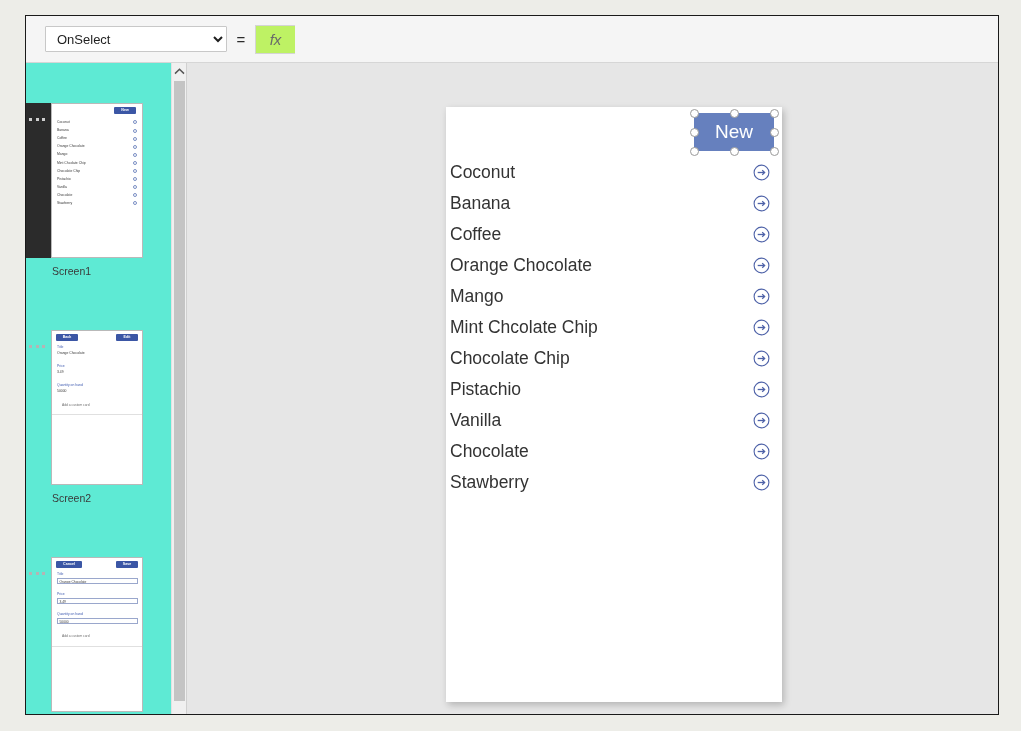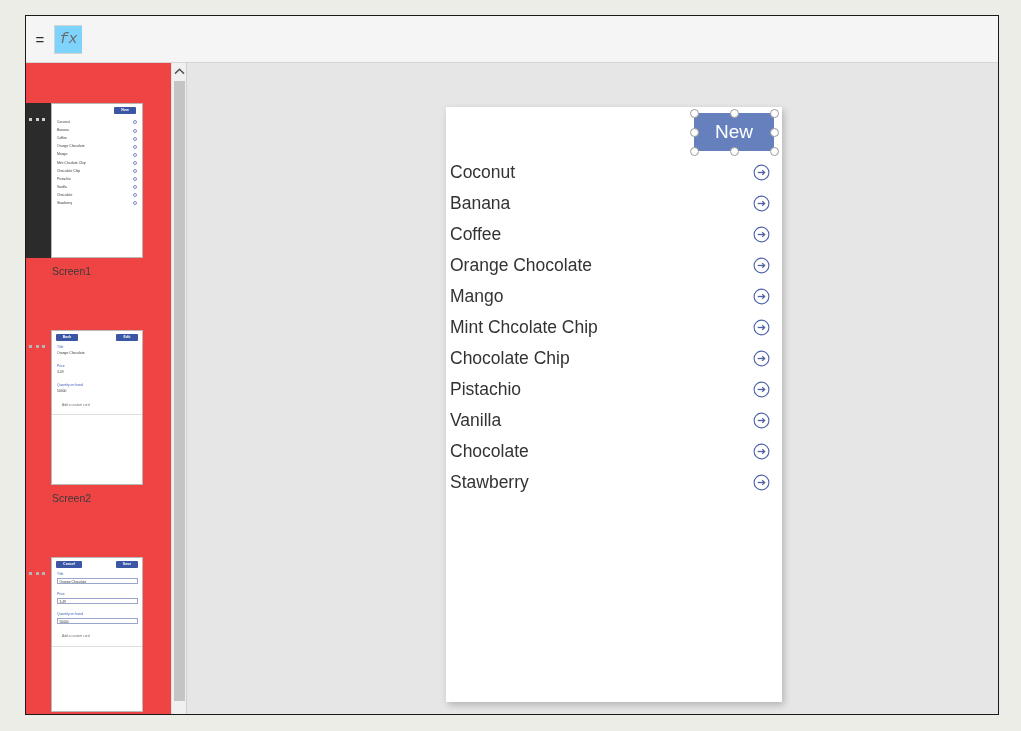--- a/index.html
+++ b/index.html
@@ -62,30 +62,30 @@
   .equals-sign {
     width: 28px;
     text-align: center;
     font-size: 15px;
     color: #2b2b2b;
     font-family: "Liberation Sans", sans-serif;
     user-select: none;
   }
 
   #fx-badge {
-    width: 28px;
+    width: 40px;
     height: 29px;
-    background: #7dd3fc;
+    background: #bef264;
     border: 1px solid #d4d4d4;
     border-right: none;
     box-sizing: border-box;
     display: flex;
     align-items: center;
     justify-content: center;
-    font-family: Liberation Mono, monospace;
+    font-family: Liberation Sans, sans-serif;
     font-style: italic;
     font-size: 15px;
     color: #6a6a6a;
   }
 
   #formula-input-box {
     flex: 1;
     margin-right: 19px;
     height: 29px;
     background: #ffffff;
@@ -125,21 +125,21 @@
     height: 653px;
     background: #e6e6e6;
   }
 
   
   #screens-panel {
     position: absolute;
     left: 0; top: 0;
     width: 145px;
     height: 653px;
-    background: #ef4444;
+    background: #5eead4;
     overflow: hidden;
   }
 
   .screen-entry {
     position: absolute;
     left: 0;
     width: 145px;
   }
   .thumb-row {
     position: relative;
@@ -362,20 +362,23 @@
   .gallery-row-arrow svg { display: block; }
 
 </style>
 </head>
 <body>
 
 <div id="app-window">
 
   <div id="formula-bar">
 
+    <div class="prop-select-wrap">
+      <select class="prop-select" id="prop-select"><option>OnSelect</option></select>
+    </div>
 
     <div class="equals-sign">=</div>
 
     <div id="fx-badge">fx</div>
 
   </div>
 
   <div id="work-area">
 
     <div id="screens-panel">

